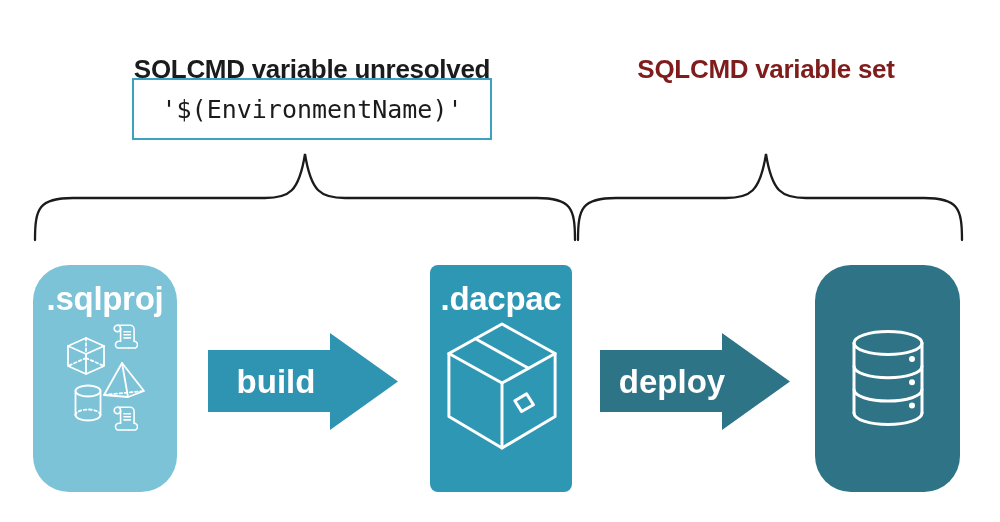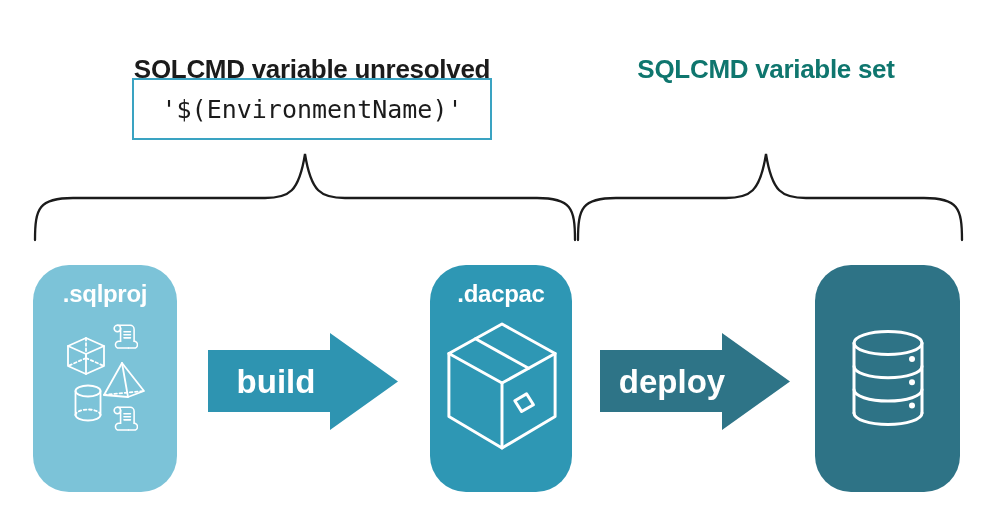--- a/index.html
+++ b/index.html
@@ -22,44 +22,44 @@
   .cb-right{left:668px;width:197px;}
   .code{
     font-family:"DejaVu Sans Mono",monospace;font-size:25px;color:#1b1b1b;white-space:pre;
   }
   .brace{position:absolute;top:148px;}
   .brace path{fill:none;stroke:#1b1b1b;stroke-width:2.3;stroke-linecap:round;}
   .card{
     position:absolute;top:265px;height:227px;border-radius:36px;
   }
   .card-label{
-    margin-top:15px;text-align:center;color:#ffffff;font-size:24px;font-weight:bold;letter-spacing:-0.3px;
+    margin-top:15px;text-align:center;color:#ffffff;font-size:33px;font-weight:bold;letter-spacing:-0.3px;
   }
   .card .ic{position:absolute;}
   .ic g{stroke:#ffffff;fill:none;stroke-width:1.8;stroke-linecap:round;stroke-linejoin:round;}
   .ic .bigst{stroke-width:3;}
   .ic .dash{stroke-dasharray:2.6 2.6;}
   .ic .dot{fill:#ffffff;stroke:none;}
   .card-sqlproj{left:33px;width:144px;background:#7cc3d8;}
-  .card-dacpac{left:430px;width:142px;background:#2e97b4;}
+  .card-dacpac{left:430px;width:142px;background:#2e97b4;border-radius:8px;}
   .card-database{left:815px;width:145px;background:#2e7386;}
   .arrow{position:absolute;top:333px;}
   .arrow polygon{fill:#2e94b1;}
   .arrow-deploy polygon{fill:#2e7487;}
   .arrow text{
     font-family:"Liberation Sans",sans-serif;font-size:33px;font-weight:bold;fill:#ffffff;
   }
 </style>
 </head>
 <body>
 
 <div class="canvas">
 
   <div class="heading h-left" style="color: rgb(27, 27, 27);">SQLCMD variable unresolved</div>
-  <div class="heading h-right" style="color: #0f766e;">SQLCMD variable set</div>
+  <div class="heading h-right" style="color: #7f1d1d;">SQLCMD variable set</div>
 
   <div class="codebox cb-left" style="border-color: rgb(58, 163, 194);">
     <span class="code">'$(EnvironmentName)'</span>
   </div>
 
   <svg class="brace" style="left:33px" width="544" height="95" viewBox="0 0 544 95">
     <path d="M 2,92 C 2,60 6,50 40,50 L 232,50 C 256,50 266,44 272,6 C 278,44 288,50 312,50 L 504,50 C 538,50 542,60 542,92" style="stroke: rgb(27, 27, 27);"></path>
   </svg>
   <svg class="brace" style="left:576px" width="388" height="95" viewBox="0 0 388 95">
     <path d="M 2,92 C 2,60 6,50 40,50 L 150,50 C 174,50 184,44 190,6 C 196,44 206,50 230,50 L 348,50 C 382,50 386,60 386,92" style="stroke: rgb(27, 27, 27);"></path>

